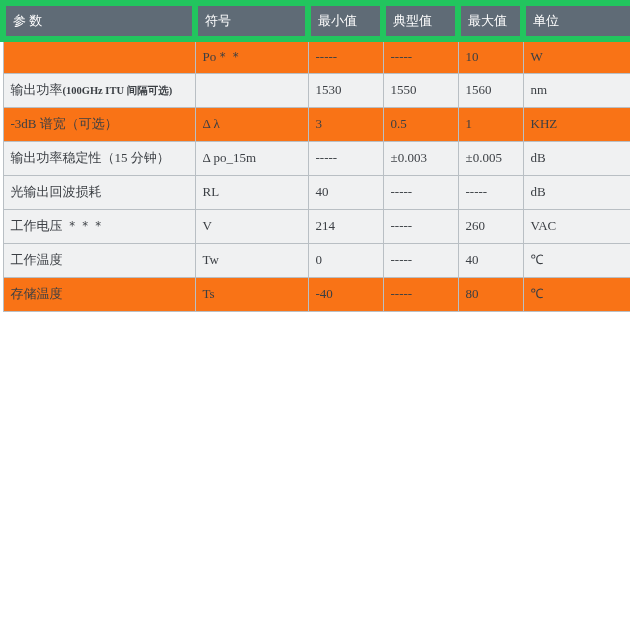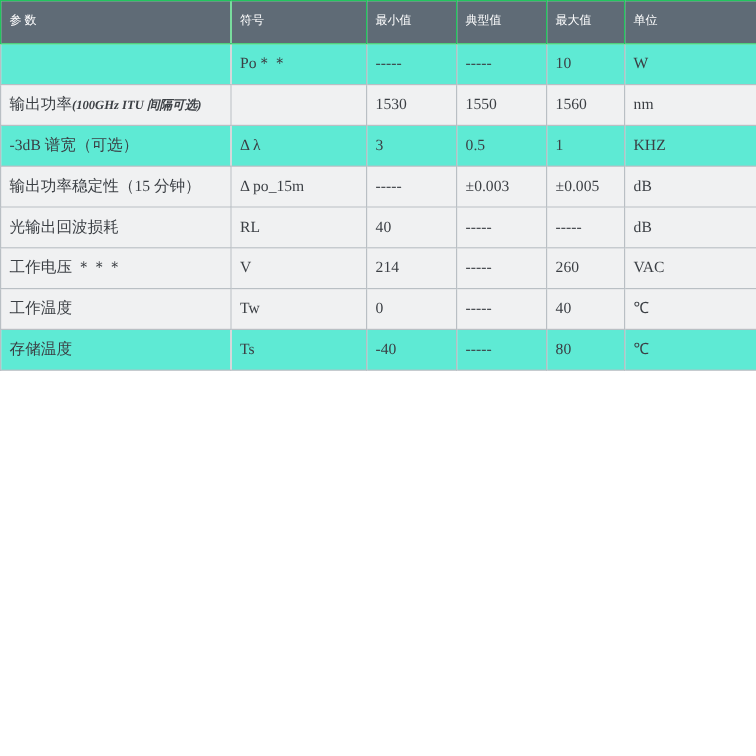--- a/index.html
+++ b/index.html
@@ -37,32 +37,31 @@
     font-weight: normal;
     color: #3b3f44;
     height: 34px;
     box-sizing: border-box;
     overflow: hidden;
   }
   #spec-table thead th {
     background: #5f6b76;
     color: #ffffff;
     height: 36px;
-    font-size: 10px;
-    border: 1px solid #22c55e;
+    font-size: 13px;
+    border: 6px solid #22c55e;
   }
   #spec-table tbody tr td {
     background: #f0f1f2;
   }
   #spec-table tbody tr.alt td {
-    background: #5eead4;
+    background: #f97316;
   }
   .small-note {
     font-size: 10.5px;
-    font-style: italic;
     font-weight: bold;
   }
   .param-cell {
     white-space: normal;
   }
 </style>
 </head>
 <body>
 
 <table id="spec-table">

